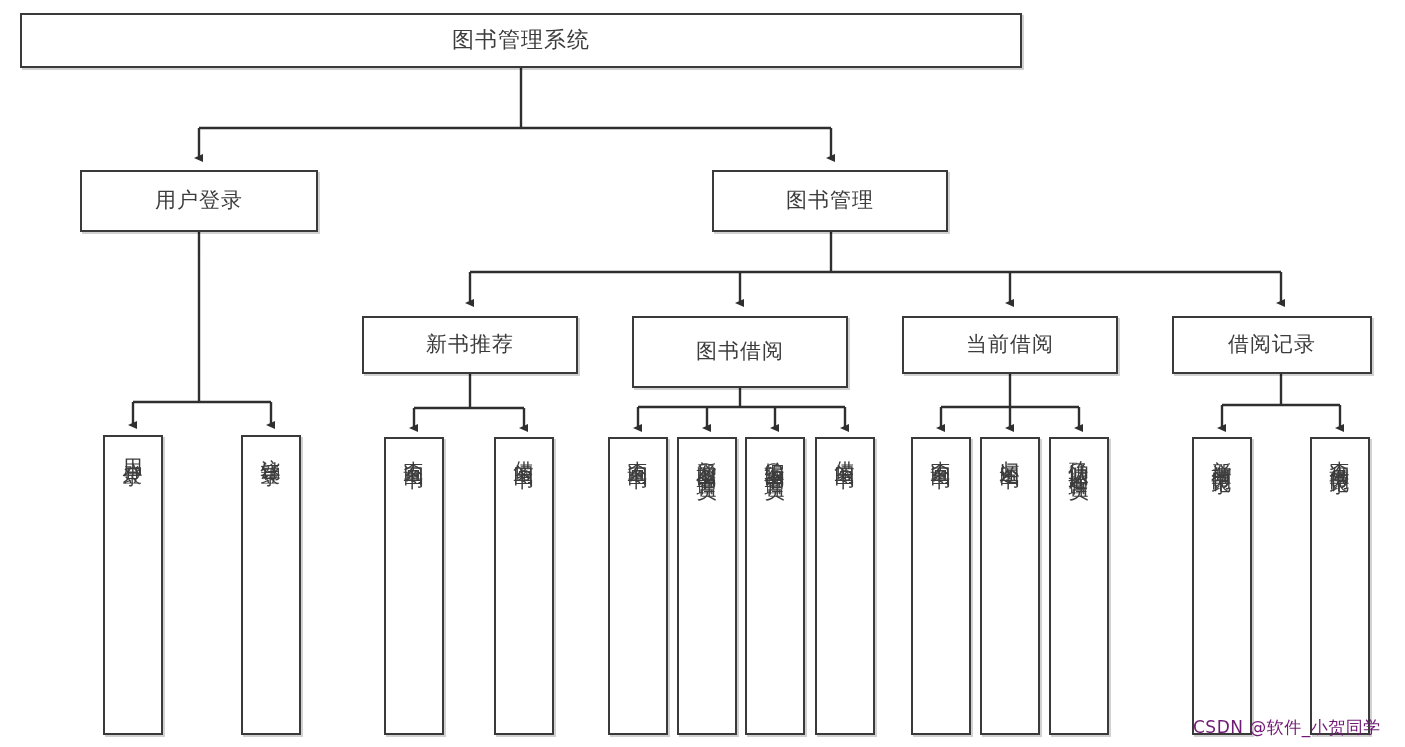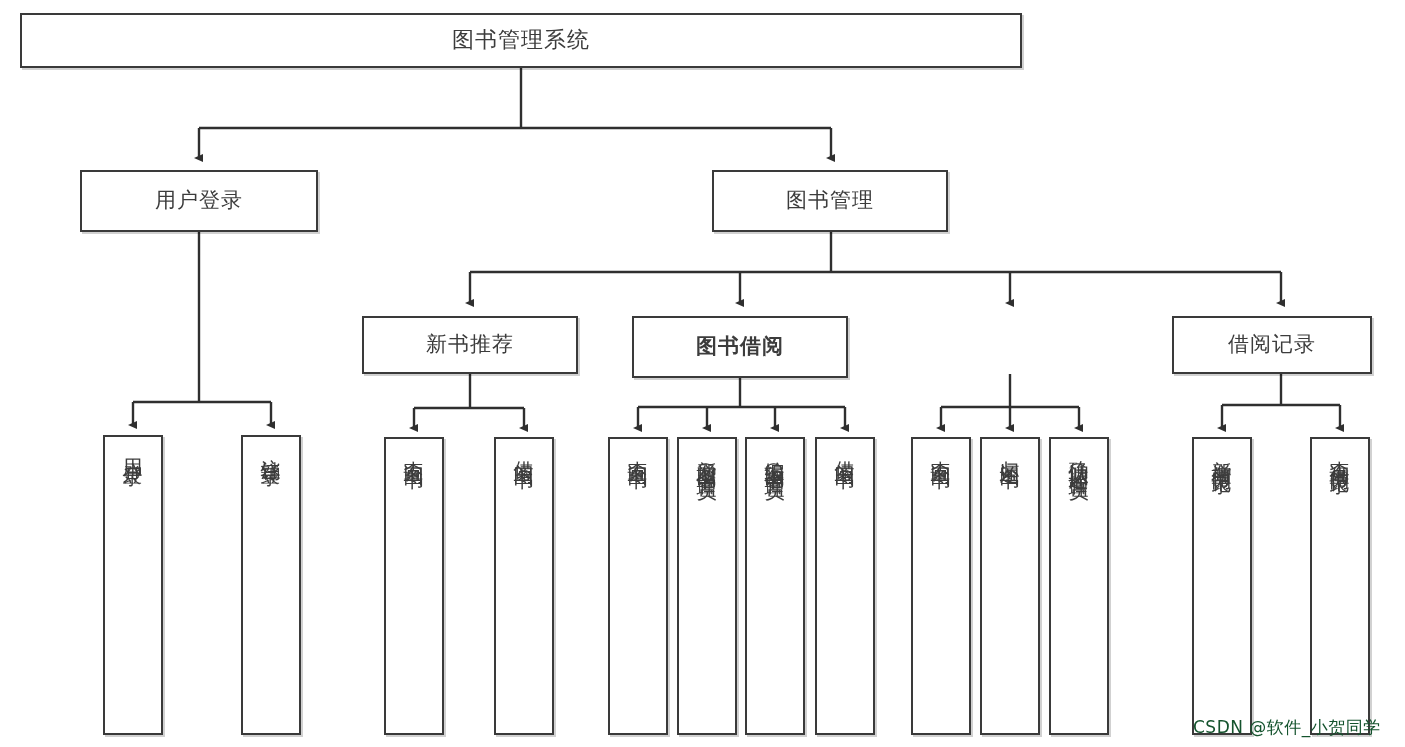--- a/index.html
+++ b/index.html
@@ -57,21 +57,21 @@
     writing-mode: vertical-rl;
     text-orientation: upright;
     font-size: 20px;
     letter-spacing: 3px;
     line-height: 1;
     display: block;
   }
   .watermark {
     position: absolute;
     font-size: 17px;
-    color: #14532d;
+    color: #701a75;
     white-space: pre;
     letter-spacing: 0.5px;
   }
 </style>
 </head>
 <body>
 
 <div id="canvas">
 
   <svg class="edges" viewBox="0 0 1405 747">
@@ -131,22 +131,25 @@
   <div class="node horiz" style="left:80px; top:170px; width:238px; height:62px;">
     <span class="label">用户登录</span>
   </div>
   <div class="node horiz" style="left:362px; top:316px; width:216px; height:58px;">
     <span class="label">新书推荐</span>
   </div>
 
   <div class="node horiz" style="left:712px; top:170px; width:236px; height:62px;">
     <span class="label">图书管理</span>
   </div>
-  <div class="node horiz" style="left:632px; top:316px; width:216px; height:62px;font-weight:bold;">
+  <div class="node horiz" style="left:632px; top:316px; width:216px; height:72px;">
     <span class="label">图书借阅</span>
+  </div>
+  <div class="node horiz" style="left:902px; top:316px; width:216px; height:58px;">
+    <span class="label">当前借阅</span>
   </div>
   <div class="node horiz" style="left:1172px; top:316px; width:200px; height:58px;">
     <span class="label">借阅记录</span>
   </div>
 
   <div class="node vert" style="left:103px; top:435px; width:60px; height:300px;">
     <span class="label">用户登录</span>
   </div>
   <div class="node vert" style="left:241px; top:435px; width:60px; height:300px;">
     <span class="label">注销登录</span>

